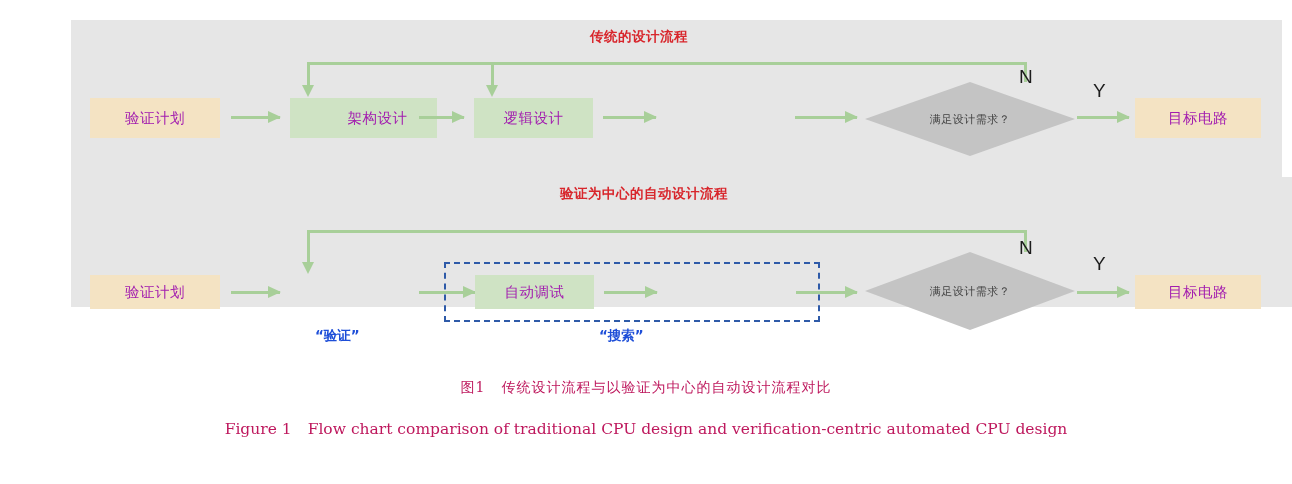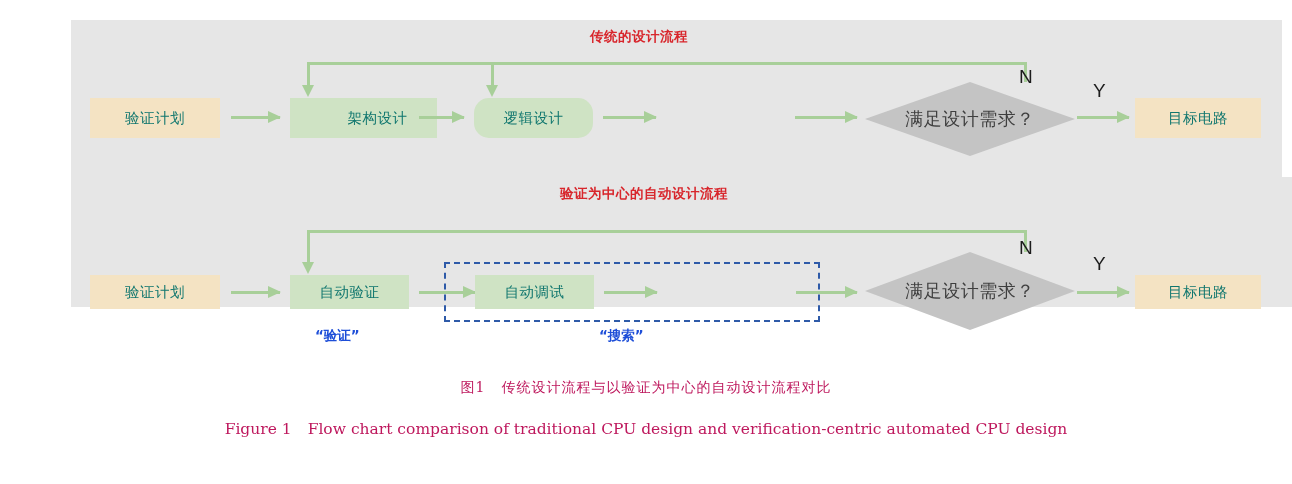--- a/index.html
+++ b/index.html
@@ -32,34 +32,34 @@
     white-space: nowrap;
     font-family: "DejaVu Sans", "Liberation Sans", sans-serif;
   }
 
   .node {
     position: absolute;
     display: flex;
     align-items: center;
     justify-content: center;
     font-size: 14.5px;
-    color: #0f766e;
+    color: #a21caf;
     white-space: nowrap;
     font-family: "DejaVu Sans", "Liberation Sans", sans-serif;
     letter-spacing: .5px;
   }
   .node-green { background: #cfe3c4; }
   .node-tan   { background: #f4e3c3; }
 
   .diamond {
     position: absolute;
     display: flex;
     align-items: center;
     justify-content: center;
-    font-size: 18px;
+    font-size: 11px;
     color: #3f3f3f;
     white-space: nowrap;
     font-family: "DejaVu Sans", "Liberation Sans", sans-serif;
   }
   .diamond .dia-shape {
     position: absolute;
     left: 0; top: 0; right: 0; bottom: 0;
     background: #c4c4c4;
     clip-path: polygon(50% 0%, 100% 50%, 50% 100%, 0% 50%);
   }
@@ -149,21 +149,21 @@
     </div>
 
     <div class="arrow-h" style="left:160px; top:96px; width:49px;"></div>
 
     <div class="node node-green" style="left:219px; top:78px; width:119px; height:40px;padding-left:28px;">
       <span>架构设计</span>
     </div>
 
     <div class="arrow-h" style="left:348px; top:96px; width:45px;"></div>
 
-    <div class="node node-green" style="left:403px; top:78px; width:119px; height:40px;border-radius:15px;">
+    <div class="node node-green" style="left:403px; top:78px; width:119px; height:40px;">
       <span>逻辑设计</span>
     </div>
 
     <div class="arrow-h" style="left:532px; top:96px; width:53px;"></div>
 
 
     <div class="arrow-h" style="left:724px; top:96px; width:62px;"></div>
 
     <div class="diamond" style="left:794px; top:62px; width:210px; height:74px;">
       <span class="dia-shape"></span>
@@ -189,23 +189,20 @@
     <div class="arrow-down" style="left:236px; top:53px; height:33px;"></div>
 
     <div class="dashed-group" style="left:373px; top:85px; width:376px; height:60px;"></div>
 
     <div class="node node-tan" style="left:19px; top:98px; width:130px; height:34px;">
       <span>验证计划</span>
     </div>
 
     <div class="arrow-h" style="left:160px; top:114px; width:49px;"></div>
 
-    <div class="node node-green" style="left:219px; top:98px; width:119px; height:34px;">
-      <span>自动验证</span>
-    </div>
 
     <div class="arrow-h" style="left:348px; top:114px; width:56px;"></div>
 
     <div class="node node-green" style="left:404px; top:98px; width:119px; height:34px;">
       <span>自动调试</span>
     </div>
 
     <div class="arrow-h" style="left:533px; top:114px; width:53px;"></div>
 
 

